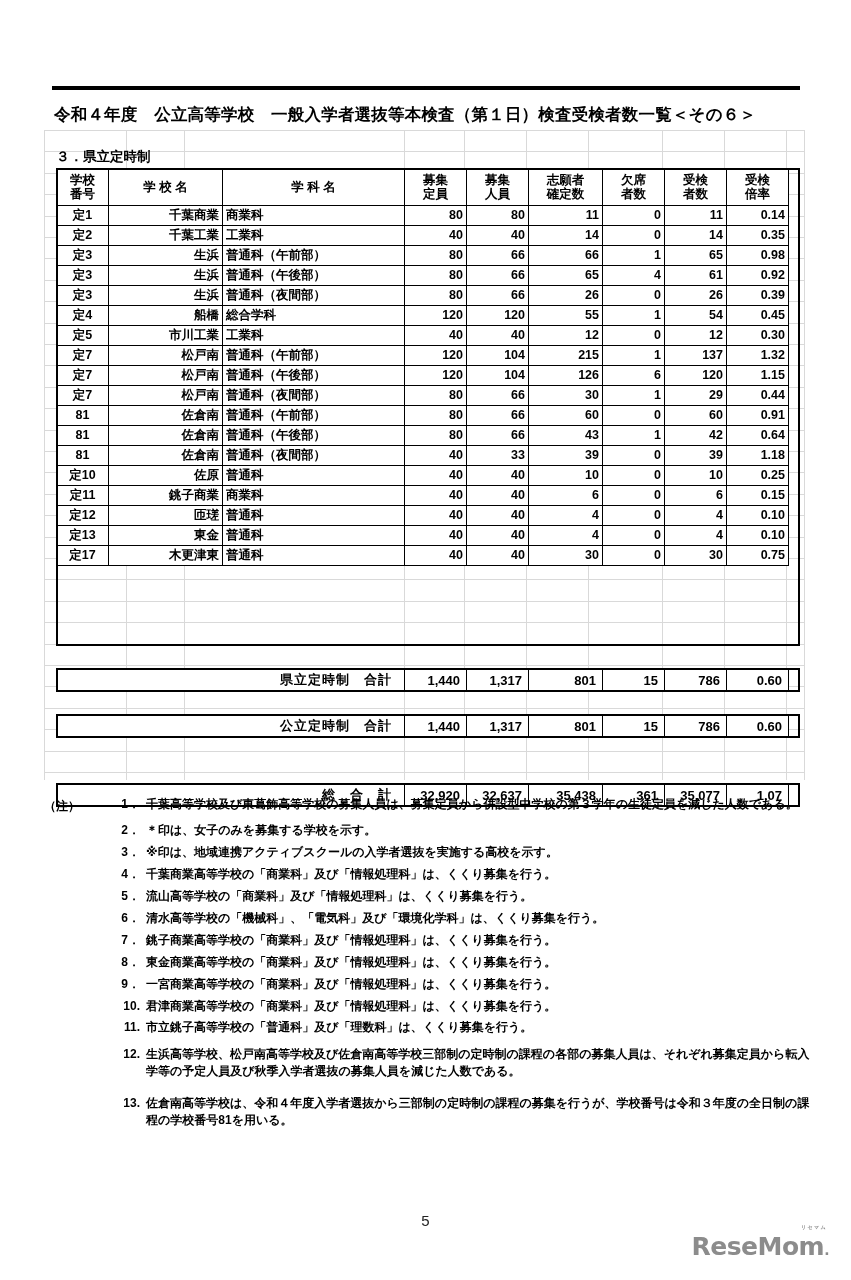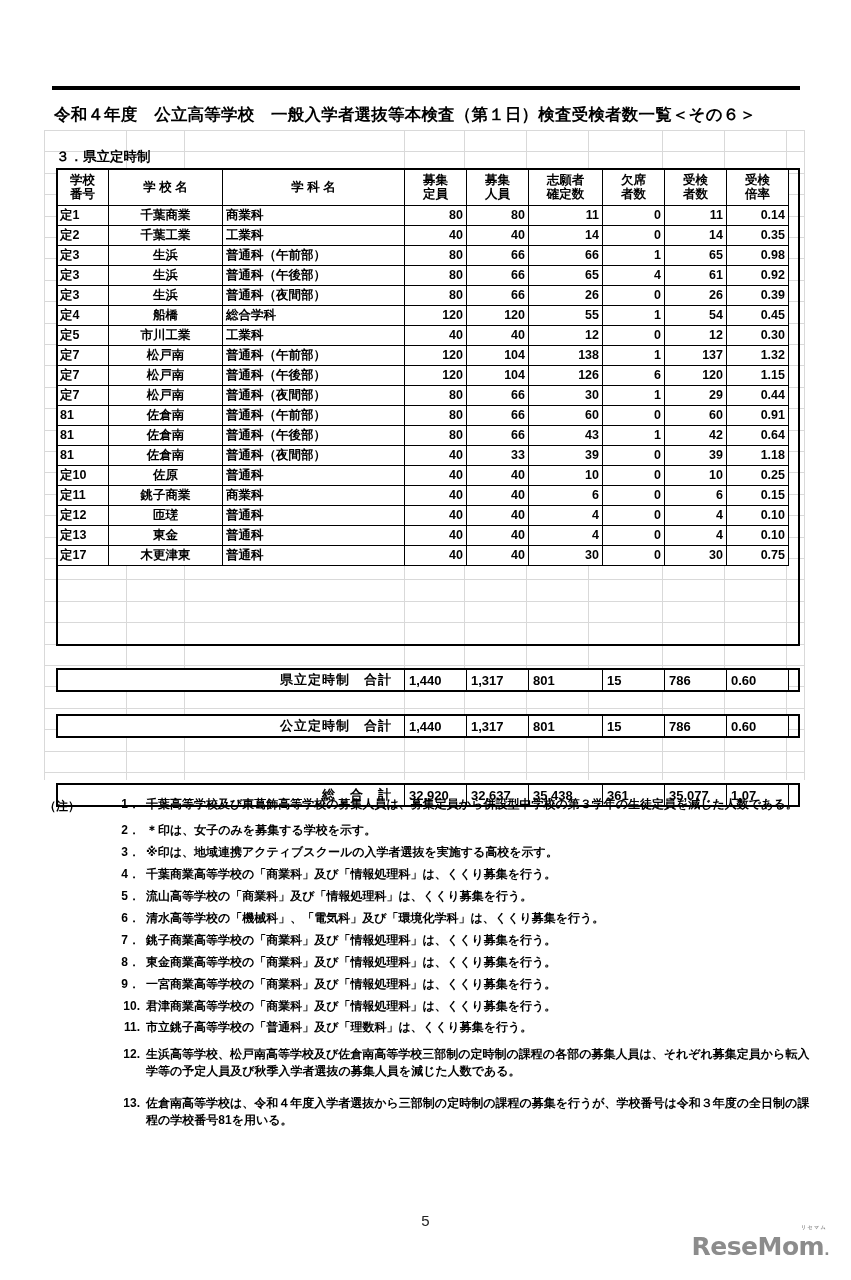--- a/index.html
+++ b/index.html
@@ -104,22 +104,22 @@
   }
   table.main thead th {
     text-align: center;
     height: 34px;
     line-height: 1.12;
     font-size: 12.5px;
     padding: 1px 2px;
   }
   .hdr-2l span { display: block; }
 
-  td.c-no      { text-align: left;  padding-right: 5px; }
-  td.c-school  { text-align: center;   padding-left: 4px; }
+  td.c-no      { text-align: center;  padding-right: 5px; }
+  td.c-school  { text-align: right;   padding-left: 4px; }
   td.c-dept    { text-align: left;   padding-left: 4px; }
   td.c-num     { text-align: right;  padding-right: 6px; }
 
   
   .frame-outer {
     position: absolute;
     pointer-events: none;
     border: 2.4px solid #000;
     box-sizing: border-box;
     z-index: 4;
@@ -147,20 +147,21 @@
     background: #fff;
     white-space: nowrap;
     overflow: hidden;
   }
   table.total td.label {
     text-align: right;
     padding-right: 12px;
     letter-spacing: 1px;
   }
   table.total td.num {
+    text-align: right;
     padding-right: 6px;
   }
 
   
   .notes {
     position: absolute;
     left: 44px;
     top: 796px;
     width: 770px;
     font-size: 12px;
@@ -411,21 +412,21 @@
             <td class="c-num">0</td>
             <td class="c-num">12</td>
             <td class="c-num">0.30</td>
           </tr>
           <tr>
             <td class="c-no">定7</td>
             <td class="c-school">松戸南</td>
             <td class="c-dept">普通科（午前部）</td>
             <td class="c-num">120</td>
             <td class="c-num">104</td>
-            <td class="c-num">138</td>
+            <td class="c-num">215</td>
             <td class="c-num">1</td>
             <td class="c-num">137</td>
             <td class="c-num">1.32</td>
           </tr>
           <tr>
             <td class="c-no">定7</td>
             <td class="c-school">松戸南</td>
             <td class="c-dept">普通科（午後部）</td>
             <td class="c-num">120</td>
             <td class="c-num">104</td>

